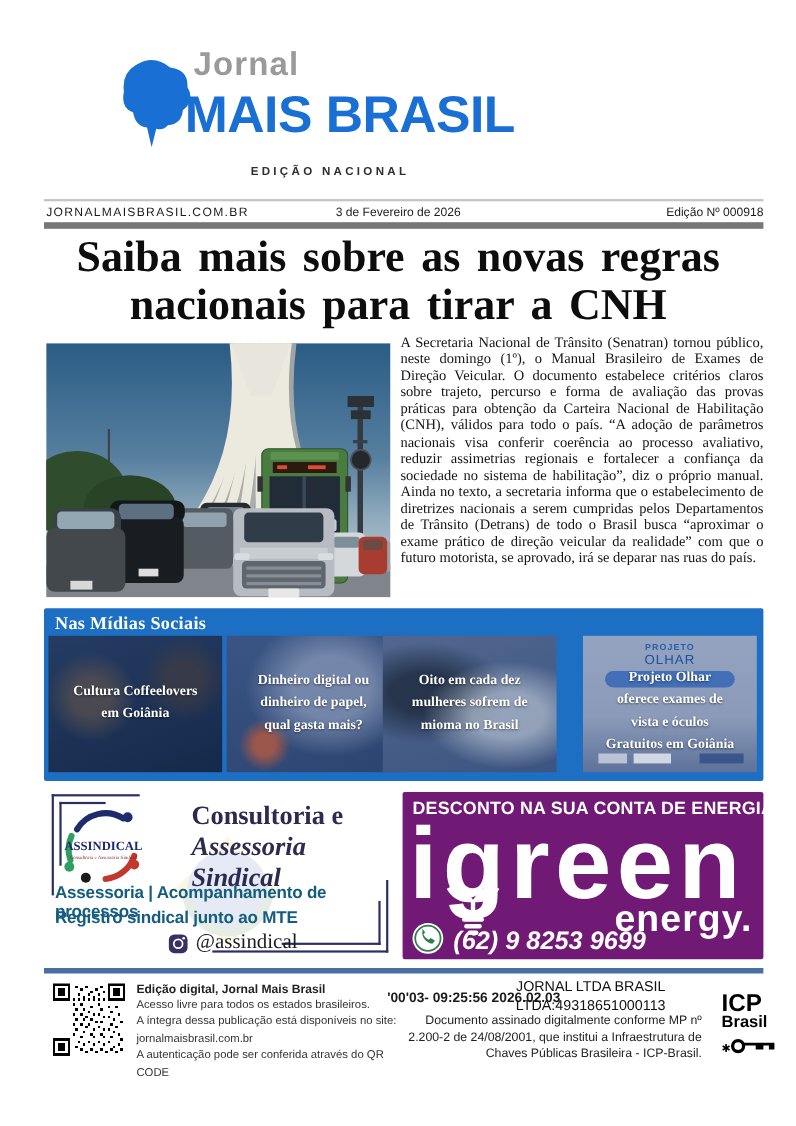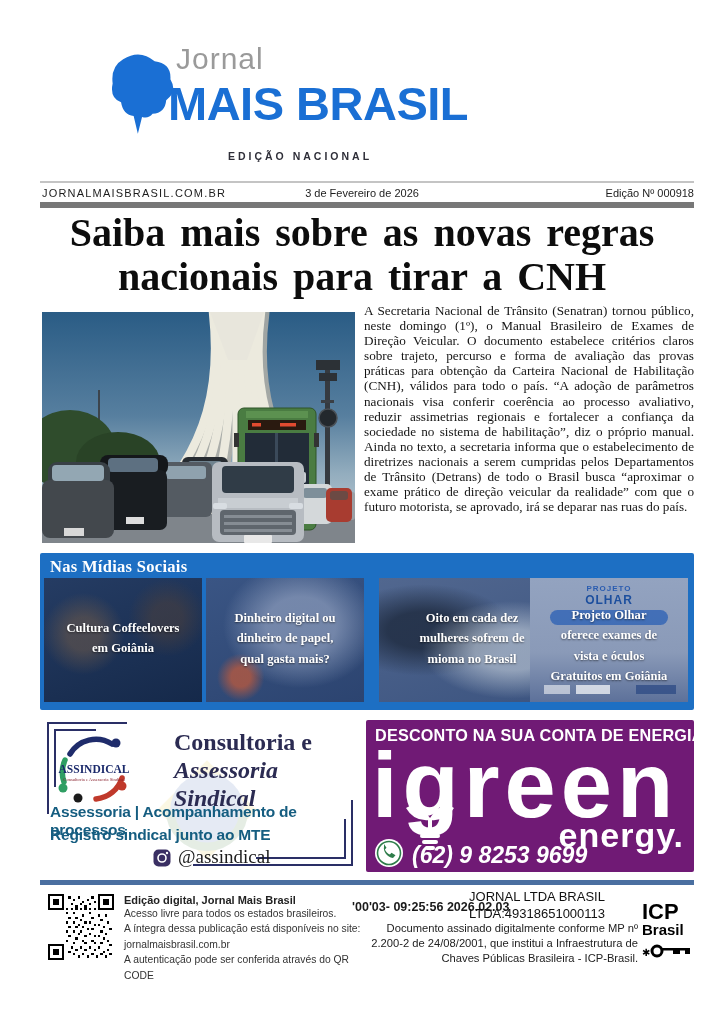--- a/index.html
+++ b/index.html
@@ -1,21 +1,21 @@
 <!DOCTYPE html>
 <html lang="pt"><head>
 <meta charset="utf-8">
 <style>
   html,body{margin:0;padding:0;background:#fff;}
   #page{position:relative;width:724px;height:1024px;background:#fff;overflow:hidden;
         font-family:"Liberation Sans",sans-serif;color:#111;}
   .abs{position:absolute;}
   .serif{font-family:"Liberation Serif",serif;}
   
-  .logo-top{font-size:30px;color:#9a9a9a;letter-spacing:1px;font-weight:400;}
+  .logo-top{font-size:30px;color:#9a9a9a;letter-spacing:1px;font-weight:700;}
   .logo-main{font-size:47px;font-weight:bold;color:#1a6fd4;letter-spacing:-0.5px;}
   .edition-label{font-size:10.5px;font-weight:bold;letter-spacing:3px;color:#2e2e38;text-align:center;}
   .infobar{font-size:11px;color:#1c1c1c;}
   .thinline{background:#c4c4c4;}
   .thickbar{background:#777;}
   
   .headline{font-family:"Liberation Serif",serif;font-weight:bold;font-size:40px;line-height:1.09;
             text-align:center;color:#0d0d0d;word-spacing:5px;}
   
   .article{font-family:"Liberation Serif",serif;font-size:13.2px;line-height:15.1px;
@@ -185,34 +185,34 @@
         radial-gradient(ellipse at 60% 38%, rgba(150,165,195,.65) 0 26%, transparent 58%),
         radial-gradient(circle at 22% 80%, rgba(190,90,60,.75) 0 6%, transparent 15%),
         linear-gradient(160deg,#3a5584,#2c4470);">
       <div class="card-text" style="top:30px;">
         <span>Dinheiro digital ou</span>
         <span>dinheiro de papel,</span>
         <span>qual gasta mais?</span>
       </div>
     </div>
 
-    <div class="card" style="left:339px;background:
+    <div class="card" style="left:308px;background:
         radial-gradient(ellipse at 72% 58%, rgba(200,210,221,.6) 0 20%, transparent 48%),
         radial-gradient(ellipse at 24% 42%, rgba(30,42,62,.8) 0 18%, transparent 45%),
-        linear-gradient(160deg,#51678f,#3c5480); padding-left: 28px;">
+        linear-gradient(160deg,#51678f,#3c5480);">
       <div class="card-text" style="top:30px;">
         <span>Oito em cada dez</span>
         <span>mulheres sofrem de</span>
         <span>mioma no Brasil</span>
       </div>
     </div>
 
     <div class="card" style="left:490px;background:linear-gradient(180deg,#93a3c0 0%,#8a9ab8 60%,#5d719a 100%);">
       <div class="abs" style="top:6px;left:0;width:158px;text-align:center;font-weight:800;font-size:8px;letter-spacing:1px;color:#2a5cb0;">PROJETO</div>
-      <div class="abs" style="top:15px;left:0;width:158px;text-align:center;font-weight:700;font-size:12px;letter-spacing:1px;color:#1d4f9e;">OLHAR</div>
+      <div class="abs" style="top:15px;left:0;width:158px;text-align:center;font-weight:400;font-size:12px;letter-spacing:1px;color:#1d4f9e;">OLHAR</div>
       <div class="abs" style="top:32px;left:20px;width:118px;height:15px;border-radius:8px;background:#2f63b5;opacity:.8;"></div>
       <div class="abs" style="bottom:8px;left:14px;width:26px;height:9px;background:rgba(255,255,255,.55);"></div>
       <div class="abs" style="bottom:8px;left:46px;width:34px;height:9px;background:rgba(255,255,255,.7);"></div>
       <div class="abs" style="bottom:8px;right:12px;width:40px;height:9px;background:rgba(40,70,130,.7);"></div>
       <div class="card-text" style="top:27px;">
         <span>Projeto Olhar</span>
         <span>oferece exames de</span>
         <span>vista e óculos</span>
         <span>Gratuitos em Goiânia</span>
       </div>
@@ -326,21 +326,21 @@
   <div class="abs foot-company" style="left:436px;top:889px;width:202px;">
     <div>JORNAL LTDA BRASIL</div>
     <div>LTDA:49318651000113</div>
   </div>
   <div class="abs foot-right" style="left:360px;top:921px;width:278px;">
     <div>Documento assinado digitalmente conforme MP nº</div>
     <div>2.200-2 de 24/08/2001, que institui a Infraestrutura de</div>
     <div>Chaves Públicas Brasileira - ICP-Brasil.</div>
   </div>
 
-  <div class="abs" style="left:642px;top:902px;width:56px;">
+  <div class="abs" style="left:656px;top:902px;width:56px;">
     <div class="icp-text" style="font-size:22px;">ICP</div>
     <div class="icp-text" style="font-size:15px;">Brasil</div>
     <svg width="50" height="22" viewBox="0 0 50 22" style="margin-top:3px;">
       <text x="0" y="16" font-size="10" fill="#000">✱</text>
       <circle cx="15" cy="11" r="5" fill="none" stroke="#000" stroke-width="3"></circle>
       <path d="M20,8 H48 V14 H43 V10.5 H38 V14 H31 V10.5 H20 Z" fill="#000"></path>
     </svg>
   </div>
 
 </div>

